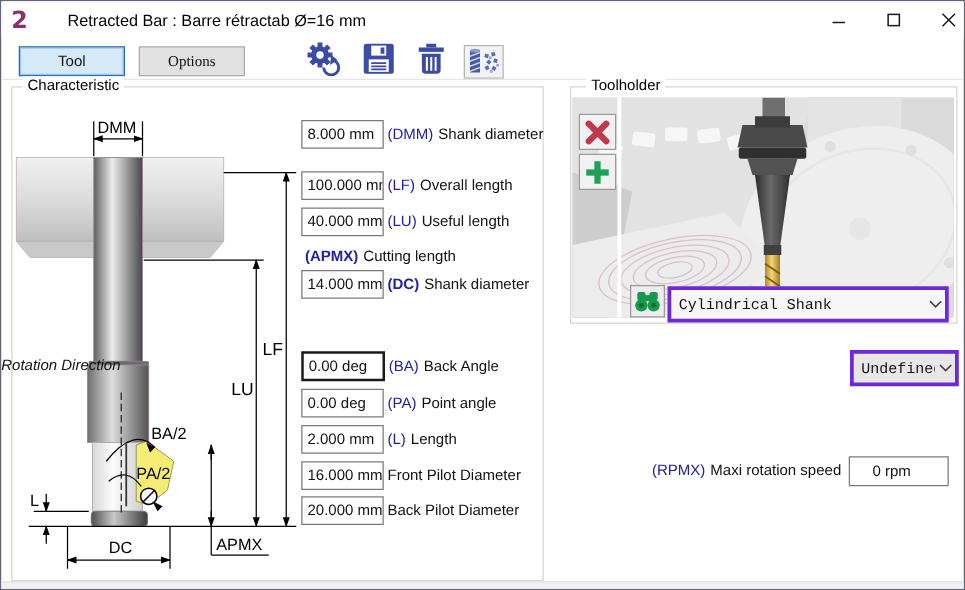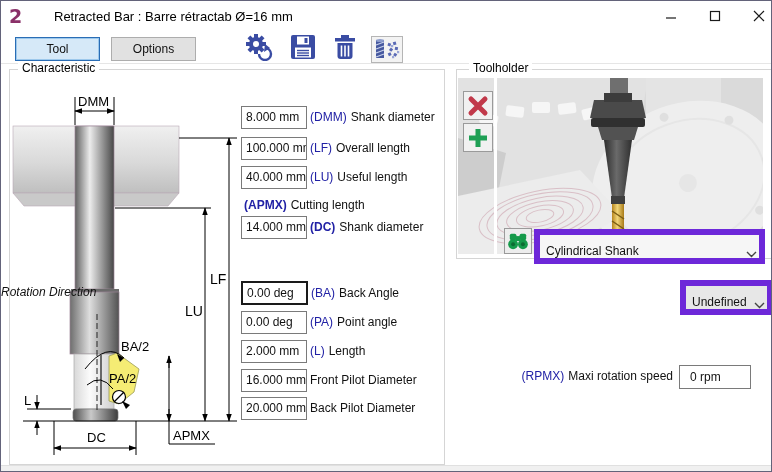--- a/index.html
+++ b/index.html
@@ -10,52 +10,52 @@
   }
   .abs{position:absolute;}
   
   #titlebar{left:0;top:0;width:100%;height:30px;background:#fff;}
   #logo{left:8px;top:4px;font-size:19px;font-weight:bold;color:#8a3068;font-family:"DejaVu Sans",sans-serif;}
   #title-text{left:32px;top:8px;font-size:13px;color:#000;white-space:nowrap;margin-left:21px;}
   .winbtn{top:0;width:44px;height:30px;display:flex;align-items:center;justify-content:center;}
   
   .tabbtn{top:36px;width:83px;height:22px;display:flex;align-items:center;justify-content:center;cursor:default;}
   #tab-tool{left:14px;background:#d6e9f8;border:1px solid #2a6db5;box-shadow:inset 0 0 0 1px #9cc8ec;}
-  #tab-options{left:110px;background:#e1e1e1;border:1px solid #adadad;}
+  #tab-options{left:110px;background:#e1e1e1;border:1px solid #adadad;font-family:Liberation Serif, serif;}
   .toolico{top:32px;width:32px;height:28px;display:flex;align-items:center;justify-content:center;cursor:pointer;}
   #sep{left:0;top:62px;width:770px;height:0;border-top:1px solid #e6e6e6;}
   #bottomstrip{left:0;top:464px;width:770px;height:6px;background:#f0f0f0;border-top:1px solid #e0e0e0;}
   
-  .groupbox{border:1px solid #d5d5d5;padding-left:10px;}
+  .groupbox{border:1px solid #d5d5d5;}
   #grp-char{left:8px;top:68px;width:424px;height:394px;}
   #grp-holder{left:455px;top:68px;width:308px;height:188px;}
   .grouplabel{top:-9px;height:15px;background:#fff;padding:0 4px;color:#000;}
   
   .frow{height:24px;display:flex;align-items:center;}
   .fbox{width:58px;height:19px;border:1px solid #7a7a7a;background:#fff;padding:1px 2px 1px 4px;
         overflow:hidden;white-space:nowrap;font-size:12px;line-height:19px;}
   .frow.focused .fbox{border:2px solid #1a1a1a;width:57px;height:18px;}
   .flab{margin-left:3px;white-space:nowrap;line-height:22px;}
   .code{color:#2121a5;margin-right:4px;}
   .frow.boldcode .code{font-weight:bold;}
   
   #machine-img{left:457px;top:77px;width:305px;height:176px;}
   #img-divider{left:493px;top:77px;width:3px;height:176px;background:#fff;}
   .sqbtn{width:28px;height:27px;background:#f1f1f1;border:1px solid #9a9a9a;display:flex;align-items:center;justify-content:center;cursor:pointer;}
   #btn-del{left:462px;top:90px;}
   #btn-add{left:462px;top:122px;}
   #btn-find{left:503px;top:227px;width:26px;height:24px;background:#ededed;border:1px solid #9a9a9a;display:flex;align-items:center;justify-content:center;cursor:pointer;}
-  .dropdown{border:6px solid #6d28d9;display:flex;align-items:flex-end;cursor:pointer;}
+  .dropdown{border:3px solid #6d28d9;display:flex;align-items:center;cursor:pointer;font-family:Liberation Mono, monospace;}
   .dropdown .dtext{flex:1;padding-left:6px;white-space:nowrap;overflow:hidden;}
   .dropdown .chev{width:16px;display:flex;justify-content:center;}
   #dd-shank{left:533px;top:228px;width:219px;height:23px;background:#f6f6f6;}
   #dd-rot{left:679px;top:279px;width:81px;height:23px;background:#e7e7e7;}
   #lab-rot{left:0px;top:284px;width:673px;text-align:left;font-style:italic;}
   #lab-rpmx{left:0px;top:368px;width:672px;text-align:right;}
-  #inp-rpmx{left:678px;top:364px;width:58px;height:20px;border:1px solid #7a7a7a;background:#fff;padding:1px 2px 1px 10px;line-height:20px;}
+  #inp-rpmx{left:678px;top:364px;width:58px;height:20px;border:1px solid #7a7a7a;background:#fff;padding:1px 2px 1px 18px;line-height:20px;}
   text{font-family:"Liberation Sans",sans-serif;}
 </style>
 </head>
 <body>
 
 <div id="win">
 
   <div class="abs" id="titlebar">
     <div class="abs" id="logo">2</div>
     <div class="abs" id="title-text">Retracted Bar : Barre rétractab Ø=16 mm</div>
@@ -252,21 +252,21 @@
     <polygon points="113,275 106,271 109,279" fill="#000"></polygon>
     <text x="110" y="268" font-size="13">BA/2</text>
 
     <path d="M76,302 Q90,290 102,306" fill="none" stroke="#000" stroke-width="1"></path>
     <circle cx="108" cy="314" r="6.5" fill="#fff" stroke="#000" stroke-width="1.2"></circle>
     <line x1="103" y1="319" x2="113" y2="309" stroke="#000" stroke-width="1.2"></line>
     <polygon points="119,322 111,318 115,326" fill="#000"></polygon>
     <text x="98" y="300" font-size="13">PA/2</text>
   </svg>
 
-  <div class="abs frow" style="left:240px;top:104px">
+  <div class="abs frow" style="left:240px;top:94px">
     <div class="fbox">8.000 mm</div>
     <div class="flab"><span class="code">(DMM)</span><span>Shank diameter</span></div>
   </div>
   <div class="abs frow" style="left:240px;top:135px">
     <div class="fbox">100.000 mm</div>
     <div class="flab"><span class="code">(LF)</span><span>Overall length</span></div>
   </div>
   <div class="abs frow" style="left:240px;top:164px">
     <div class="fbox">40.000 mm</div>
     <div class="flab"><span class="code">(LU)</span><span>Useful length</span></div>

